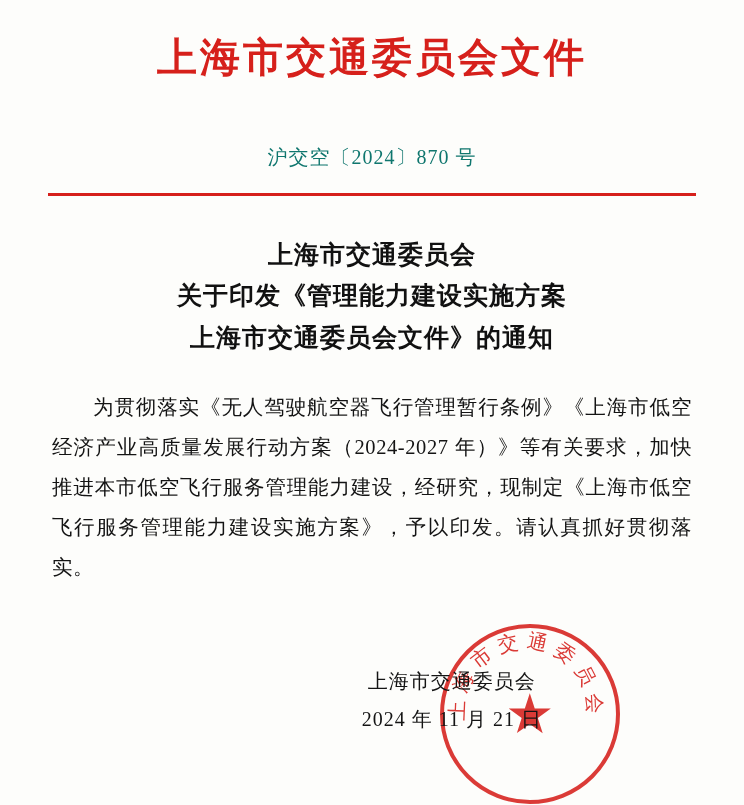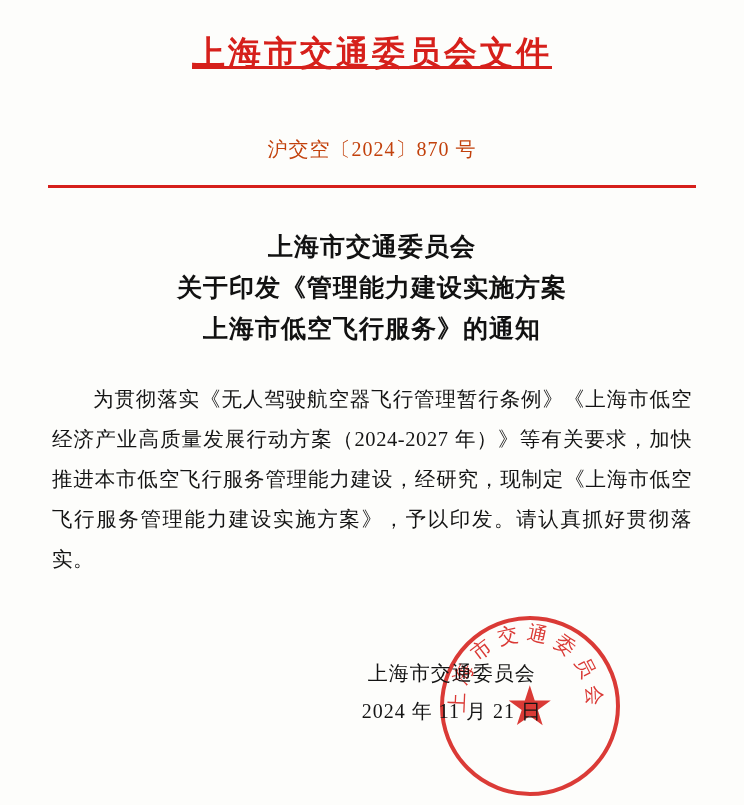--- a/index.html
+++ b/index.html
@@ -25,34 +25,33 @@
 
   
   .masthead {
     text-align: center;
     padding-top: 34px;
   }
   .masthead-title {
     color: #d6201b;
     font-family: "DejaVu Serif", "Liberation Serif", serif;
     font-weight: bold;
-    font-size: 33px;
+    font-size: 40px;
     letter-spacing: 3px;
     line-height: 1.15;
     white-space: nowrap;
-    text-decoration: underline;
   }
 
   
   .docnum {
     text-align: center;
     margin-top: 64px;
     font-size: 20px;
     letter-spacing: 1px;
-    color: #c2410c;
+    color: #0f766e;
     font-family: "Liberation Serif", "DejaVu Serif", serif;
   }
 
   
   .red-rule {
     margin: 22px auto 0 auto;
     width: 648px;
     height: 3px;
     background: #d6201b;
   }
@@ -156,21 +155,21 @@
     <div class="masthead-title">上海市交通委员会文件</div>
   </div>
 
   <div class="docnum">沪交空〔2024〕870 号</div>
 
   <div class="red-rule"></div>
 
   <div class="title-block">
     <span class="title-line">上海市交通委员会</span>
     <span class="title-line">关于印发《管理能力建设实施方案</span>
-    <span class="title-line">上海市低空飞行服务》的通知</span>
+    <span class="title-line">上海市交通委员会文件》的通知</span>
   </div>
 
   <div class="body">
     <p class="para">为贯彻落实《无人驾驶航空器飞行管理暂行条例》《上海市低空经济产业高质量发展行动方案（2024-2027 年）》等有关要求，加快推进本市低空飞行服务管理能力建设，经研究，现制定《上海市低空飞行服务管理能力建设实施方案》，予以印发。请认真抓好贯彻落实。</p>
 
     <div class="sign-area">
 
       <div class="seal">
         <div class="seal-inner">
           <svg width="164" height="164" viewBox="0 0 164 164" aria-hidden="true">

